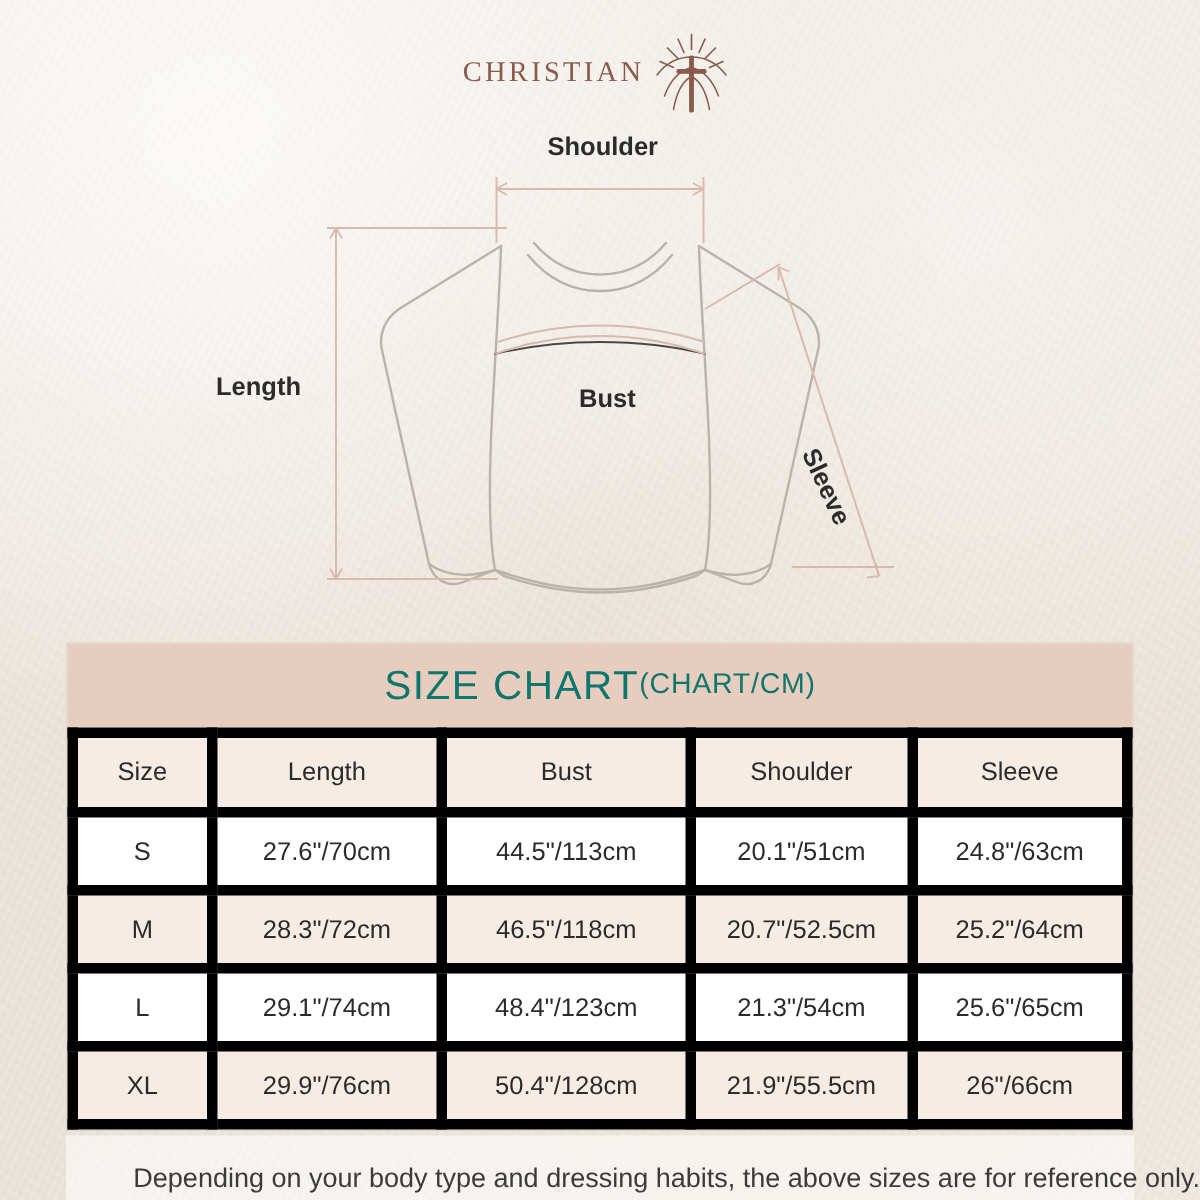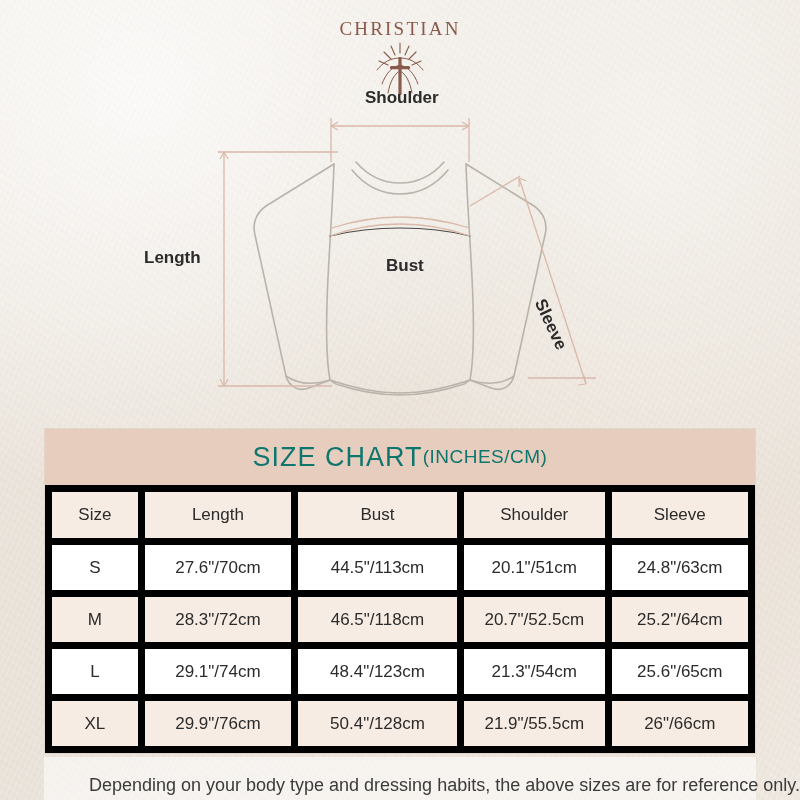--- a/index.html
+++ b/index.html
@@ -35,21 +35,21 @@
 
   
   .brand {
     position: absolute;
     top: 18px;
     left: 0;
     right: 0;
     height: 62px;
     display: flex;
     align-items: center;
-    flex-direction: column;
+    justify-content: center;
   }
   .brand-text {
     font-family: "Liberation Serif", serif;
     font-size: 19px;
     letter-spacing: 2.2px;
     color: #8a5a4a;
     text-transform: uppercase;
     white-space: nowrap;
   }
   .brand-mark {
@@ -246,21 +246,21 @@
 
     <span class="lbl" id="lbl-shoulder">Shoulder</span>
     <span class="lbl" id="lbl-length">Length</span>
     <span class="lbl" id="lbl-bust">Bust</span>
     <span class="lbl" id="lbl-sleeve">Sleeve</span>
   </div>
 
   <div class="chart">
     <div class="chart-title">
       <span class="t-main">SIZE CHART</span>
-      <span class="t-sub">(INCHES/CM)</span>
+      <span class="t-sub">(CHART/CM)</span>
     </div>
     <table>
       <colgroup>
         <col class="c0">
           <col class="c1">
           <col class="c2">
           <col class="c3">
           <col class="c4">
       </colgroup>
       <thead>

